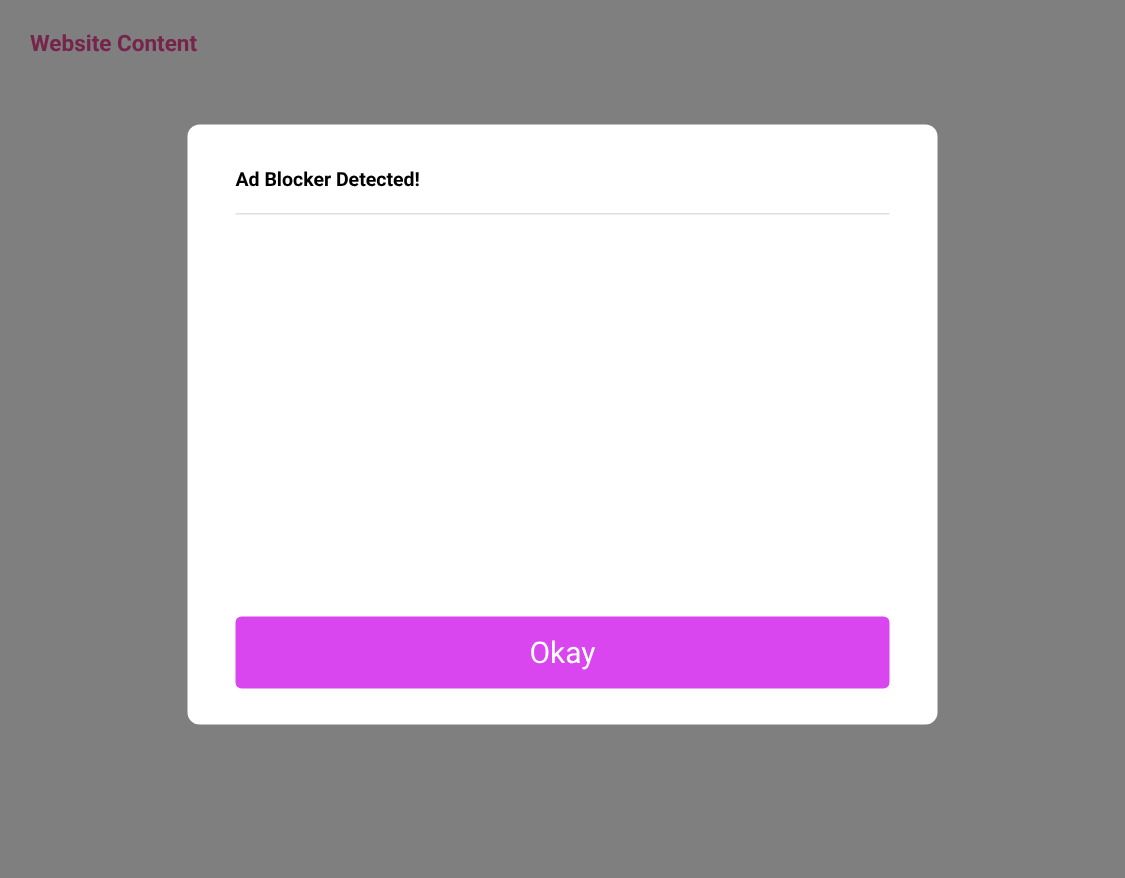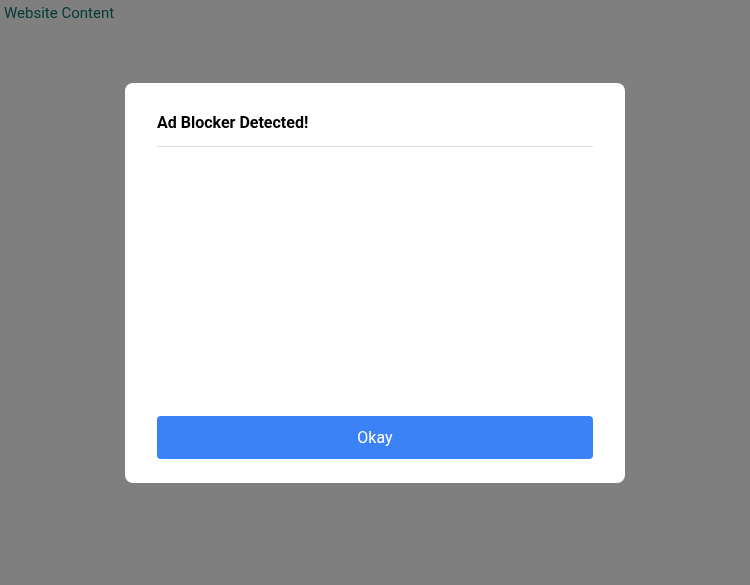--- a/index.html
+++ b/index.html
@@ -11,23 +11,24 @@
     body {
       font-family: -apple-system, BlinkMacSystemFont, "Segoe UI", Roboto, Helvetica, Arial, sans-serif;
       width: 750px;
       height: 585px;
       overflow: hidden;
       position: relative;
       background: #ffffff;
     }
 
     .page-content {
-      padding: 4px;
-      color: #0f766e;
+      padding: 20px;
+      color: #ec4899;
       font-size: 15px;
+      font-weight: bold;
     }
 
     .overlay {
       position: absolute;
       top: 0;
       left: 0;
       width: 100%;
       height: 100%;
       background: rgba(0, 0, 0, 0.5);
       display: flex;
@@ -41,21 +42,21 @@
       height: 400px;
       border-radius: 8px;
       padding: 30px 32px 24px 32px;
       display: flex;
       flex-direction: column;
       position: relative;
       top: -10px;
     }
 
     .modal-title {
-      font-size: 16px;
+      font-size: 13px;
       font-weight: 700;
       color: #000000;
       margin-bottom: 14px;
     }
 
     .modal-divider {
       border: none;
       border-top: 1px solid #e0e0e0;
       margin-bottom: 16px;
     }
@@ -66,26 +67,26 @@
       line-height: 1.45;
       flex: 1;
     }
 
     .modal-footer {
       margin-top: auto;
     }
 
     .okay-button {
       width: 100%;
-      background: #3b82f6;
+      background: #d946ef;
       color: #ffffff;
       border: none;
       border-radius: 4px;
       padding: 12px 0;
-      font-size: 16px;
+      font-size: 20px;
       cursor: pointer;
       font-family: inherit;
     }
   </style>
 </head>
 <body>
 
 <div class="page-content">
   <span>Website Content</span>
 </div>

